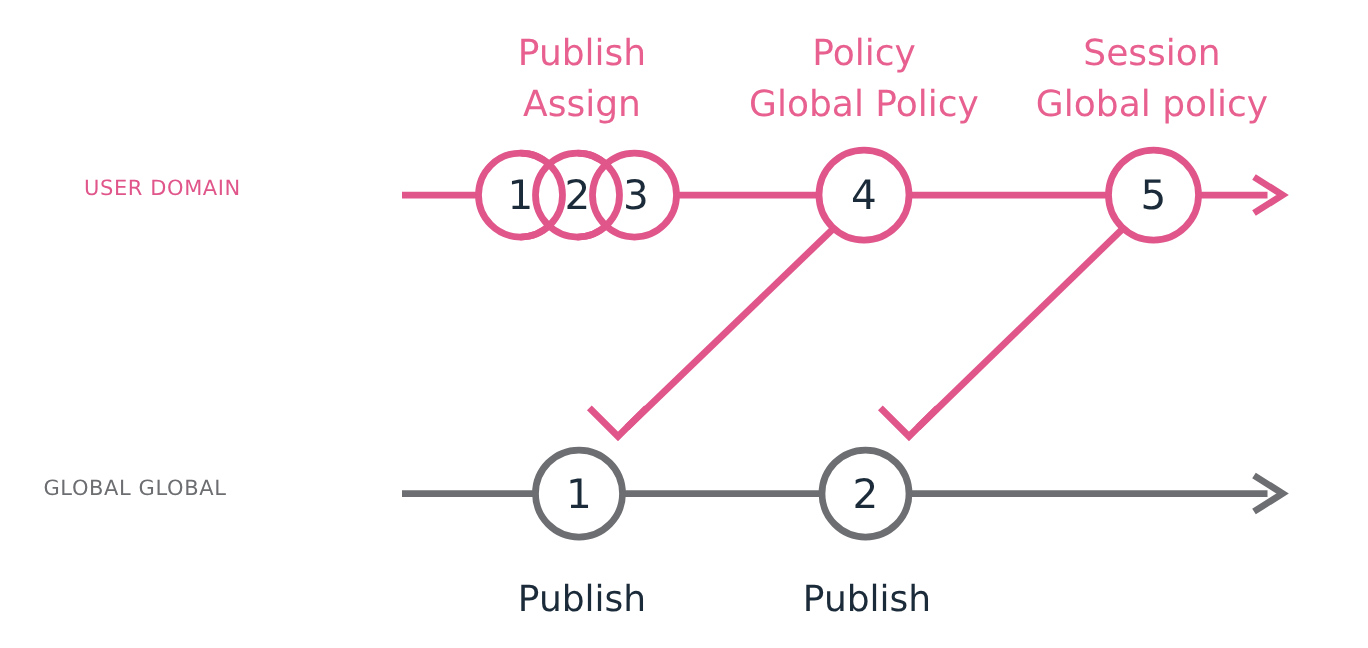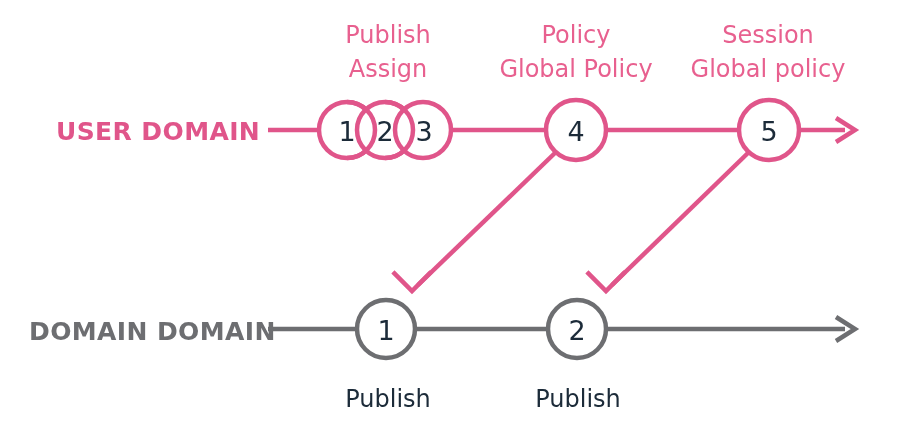--- a/index.html
+++ b/index.html
@@ -18,22 +18,22 @@
   #diagram-svg {
     position: absolute;
     left: 0;
     top: 0;
     width: 912px;
     height: 432px;
   }
   .lane-label {
     position: absolute;
     font-family: "DejaVu Sans", "Liberation Sans", sans-serif;
-    font-weight: bold;
-    font-size: 25px;
+    font-weight: normal;
+    font-size: 14px;
     letter-spacing: 0.4px;
     white-space: nowrap;
     line-height: 1;
   }
   #user-domain-label {
     color: #e0558a;
     left: 56px;
     top: 119px;
   }
   #global-domain-label {
@@ -114,21 +114,21 @@
     </g>
 
     <g>
       <path d="M 347 102 A 28 28 0 0 1 347 158" fill="none" stroke="#e0558a" stroke-width="4.5"></path>
       <path d="M 385 102 A 28 28 0 0 1 385 158" fill="none" stroke="#e0558a" stroke-width="4.5"></path>
     </g>
   </svg>
 
   <div class="lane-label" id="user-domain-label">USER DOMAIN</div>
 
-  <div class="lane-label" id="global-domain-label">DOMAIN DOMAIN</div>
+  <div class="lane-label" id="global-domain-label">GLOBAL GLOBAL</div>
 
   <div class="node-number" style="left:347px; top:131px;">1</div>
   <div class="node-number" style="left:385px; top:131px;">2</div>
   <div class="node-number" style="left:424px; top:131px;">3</div>
   <div class="node-number" style="left:576px; top:131px;">4</div>
   <div class="node-number" style="left:769px; top:131px;">5</div>
 
   <div class="node-number" style="left:386px; top:330px;">1</div>
   <div class="node-number" style="left:577px; top:330px;">2</div>
 

